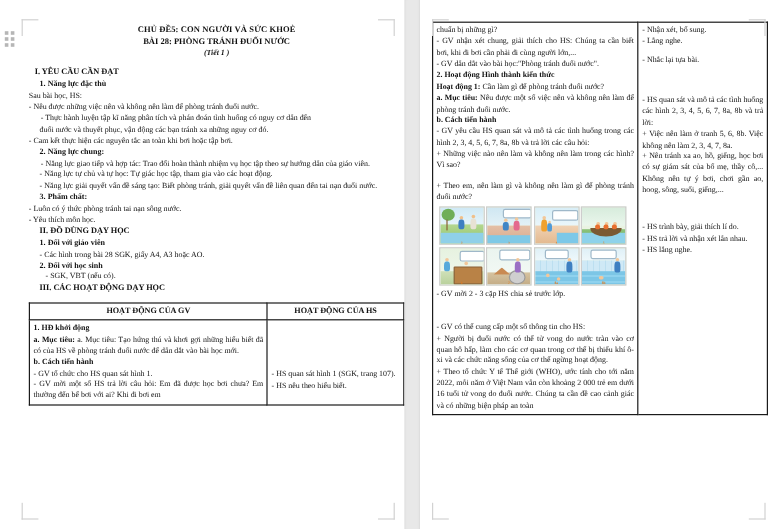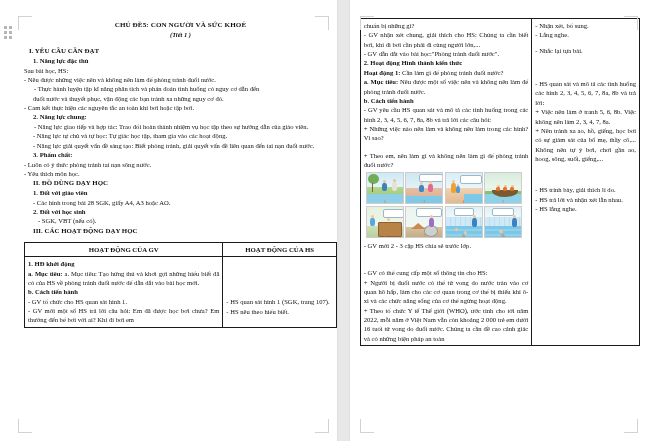--- a/index.html
+++ b/index.html
@@ -123,20 +123,21 @@
 
   <div class="page left">
     <div class="cmark tl"></div>
     <div class="cmark tr"></div>
     <div class="cmark bl"></div>
     <div class="cmark br"></div>
 
     <div class="doc" style="padding-top:14px;">
 
       <p class="ctr title">CHỦ ĐỀ5: CON NGƯỜI VÀ SỨC KHOẺ</p>
+      <p class="ctr sub">BÀI 28: PHÒNG TRÁNH ĐUỐI NƯỚC</p>
       <p class="ctr tiet">(Tiết 1 )</p>
 
       <div class="gap"></div>
 
       <p class="h1 ind3">I. YÊU CẦU CẦN ĐẠT</p>
       <p class="h2 ind1">1. Năng lực đặc thù</p>
       <p class="ln">Sau bài học, HS:</p>
       <p class="ln">- Nêu được những việc nên và không nên làm để phòng tránh đuối nước.</p>
       <p class="ln lead">- Thực hành luyện tập kĩ năng phân tích và phán đoán tình huống có nguy cơ dẫn đến</p>
       <p class="ln ind1">đuối nước và thuyết phục, vận động các bạn tránh xa những nguy cơ đó.</p>

